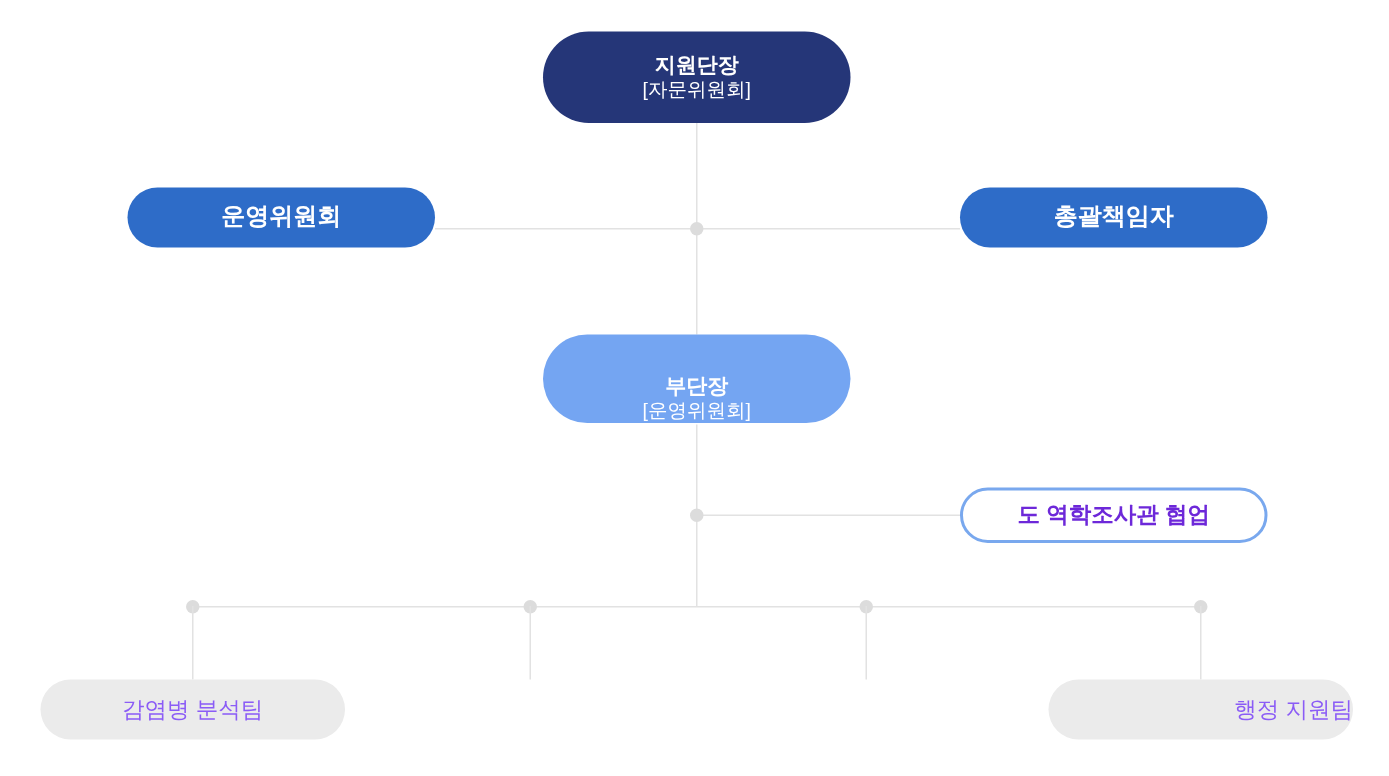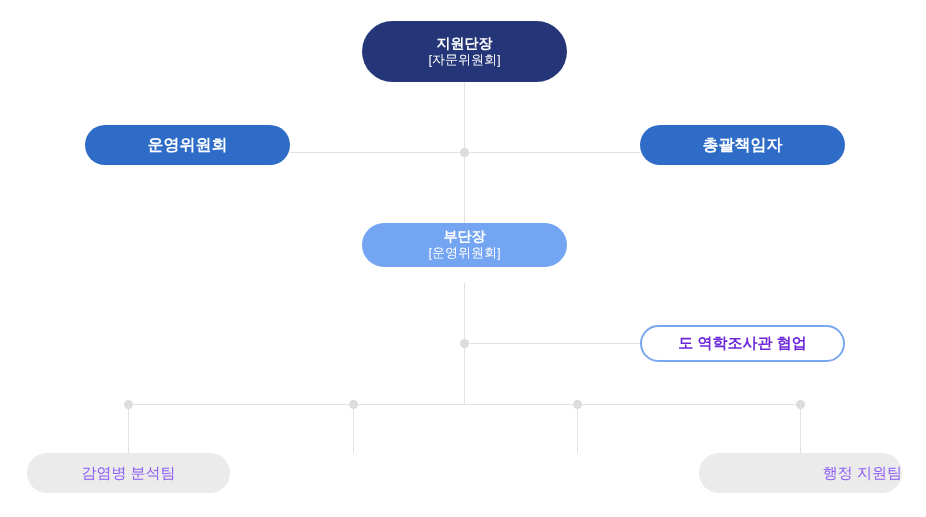--- a/index.html
+++ b/index.html
@@ -57,24 +57,25 @@
   }
   .pill-director {
     left: 362px; top: 21px;
     width: 205px; height: 61px;
     background: #253678;
     border-radius: 31px;
     color: #ffffff;
   }
   .pill-deputy {
     left: 362px; top: 223px;
-    width: 205px; height: 44px;
+    width: 205px; height: 59px;
     background: #74a5f2;
     border-radius: 30px;
     color: #ffffff;
+    justify-content: flex-end;
   }
   .pill-committee {
     top: 125px;
     width: 205px; height: 40px;
     background: #2e6cc8;
     border-radius: 28px;
     color: #ffffff;
   }
   .pill-steering { left: 85px; }
   .pill-advisory { left: 640px; }

